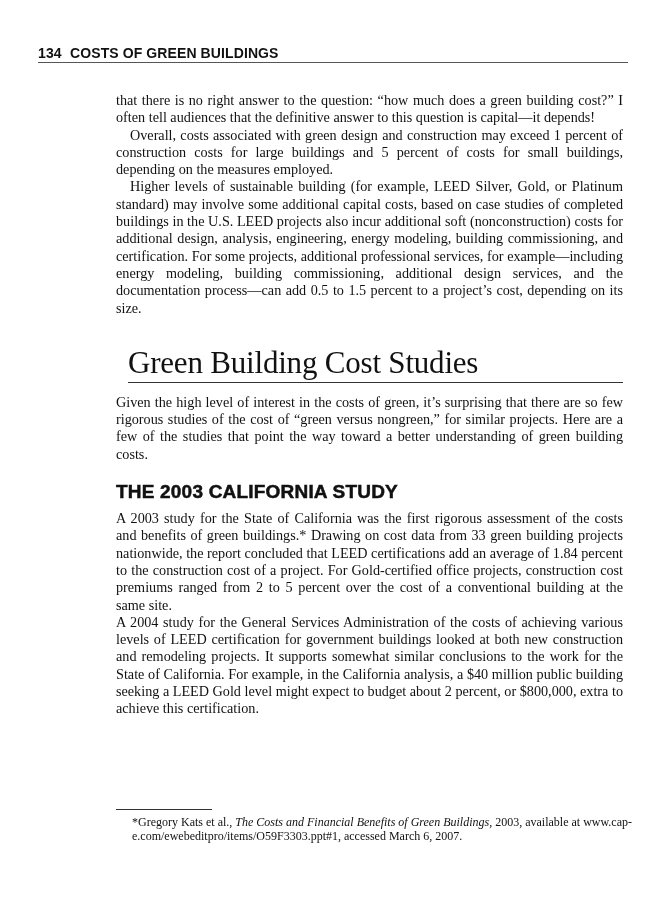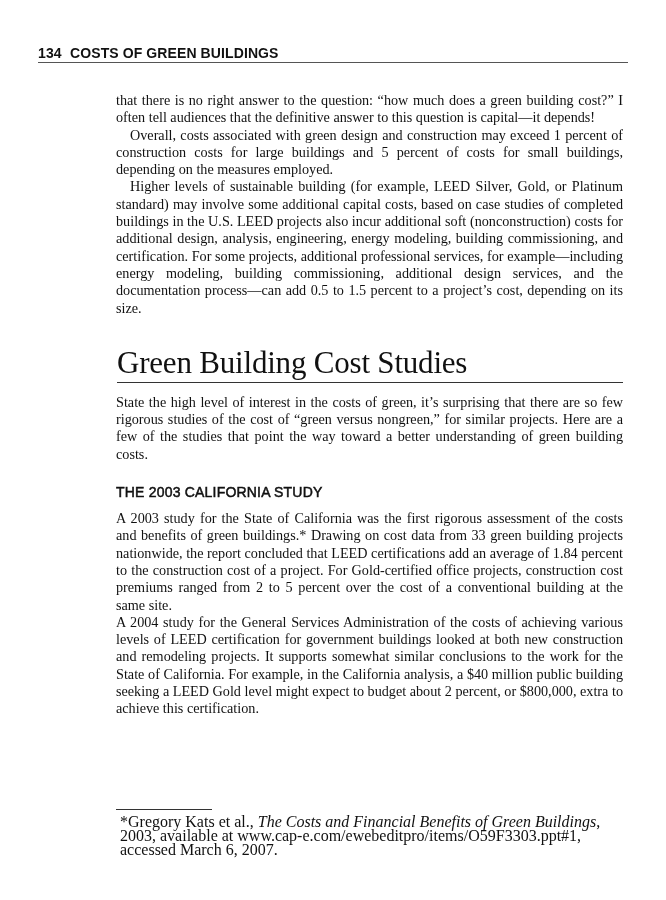--- a/index.html
+++ b/index.html
@@ -41,67 +41,67 @@
       margin: 0;
       text-align: justify;
       hyphens: none;
     }
     .para.indent { text-indent: 14px; }
     .h1 {
       font-family: "Liberation Serif", serif;
       font-size: 31px;
       line-height: 36px;
       font-weight: normal;
-      margin: 28px 0 0 1px;
+      margin: 28px 0 0 12px;
       padding-bottom: 1px;
       border-bottom: 1px solid #333333;
       letter-spacing: -0.2px;
     }
     .h1 + .para { margin-top: 11px; }
     .h2 {
       font-family: "Liberation Sans", sans-serif;
-      font-weight: 400;
-      font-size: 14px;
+      font-weight: 700;
+      font-size: 19px;
       line-height: 18px;
       margin: 20px 0 9px 0;
       letter-spacing: 0.2px;
       -webkit-text-stroke: 0.5px #111;
     }
     .footnote-rule {
       position: absolute;
       left: 116px;
       top: 809px;
       width: 96px;
       border-top: 1px solid #333333;
     }
     .footnote {
       position: absolute;
-      left: 120px;
+      left: 132px;
       top: 815px;
       width: 507px;
-      font-size: 16px;
+      font-size: 12px;
       line-height: 14px;
       margin: 0;
     }
     .footnote i { font-style: italic; }
   </style>
 </head>
 <body>
 
 <div class="running-head">
   <span class="pg">134</span><span>COSTS OF GREEN BUILDINGS</span>
 </div>
 
 <div class="body-col">
   <p class="para">that there is no right answer to the question: “how much does a green building cost?” I often tell audiences that the definitive answer to this question is capital—it depends!</p>
   <p class="para indent">Overall, costs associated with green design and construction may exceed 1 percent of construction costs for large buildings and 5 percent of costs for small buildings, depending on the measures employed.</p>
   <p class="para indent">Higher levels of sustainable building (for example, LEED Silver, Gold, or Platinum standard) may involve some additional capital costs, based on case studies of completed buildings in the U.S. LEED projects also incur additional soft (nonconstruction) costs for additional design, analysis, engineering, energy modeling, building commissioning, and certification. For some projects, additional professional services, for example—including energy modeling, building commissioning, additional design services, and the documentation process—can add 0.5 to 1.5 percent to a project’s cost, depending on its size.</p>
 
   <h1 class="h1">Green Building Cost Studies</h1>
-  <p class="para">State the high level of interest in the costs of green, it’s surprising that there are so few rigorous studies of the cost of “green versus nongreen,” for similar projects. Here are a few of the studies that point the way toward a better understanding of green building costs.</p>
+  <p class="para">Given the high level of interest in the costs of green, it’s surprising that there are so few rigorous studies of the cost of “green versus nongreen,” for similar projects. Here are a few of the studies that point the way toward a better understanding of green building costs.</p>
 
   <h2 class="h2">THE 2003 CALIFORNIA STUDY</h2>
   <p class="para">A 2003 study for the State of California was the first rigorous assessment of the costs and benefits of green buildings.* Drawing on cost data from 33 green building projects nationwide, the report concluded that LEED certifications add an average of 1.84 percent to the construction cost of a project. For Gold-certified office projects, construction cost premiums ranged from 2 to 5 percent over the cost of a conventional building at the same site.</p>
 
   <p class="para">A 2004 study for the General Services Administration of the costs of achieving various levels of LEED certification for government buildings looked at both new construction and remodeling projects. It supports somewhat similar conclusions to the work for the State of California. For example, in the California analysis, a $40 million public building seeking a LEED Gold level might expect to budget about 2 percent, or $800,000, extra to achieve this certification.</p>
 </div>
 
 <div class="footnote-rule"></div>
 <p class="footnote"><span>*Gregory Kats et al., </span><i>The Costs and Financial Benefits of Green Buildings</i><span>, 2003, available at www.cap-e.com/ewebeditpro/items/O59F3303.ppt#1, accessed March 6, 2007.</span></p>
 

